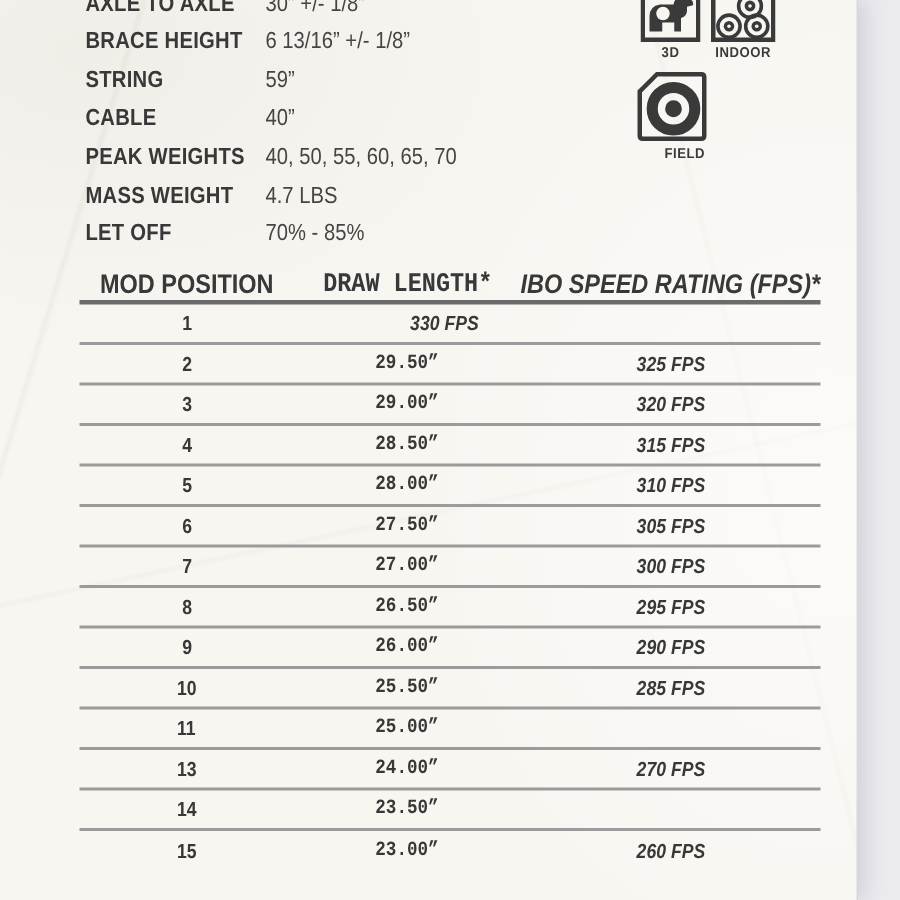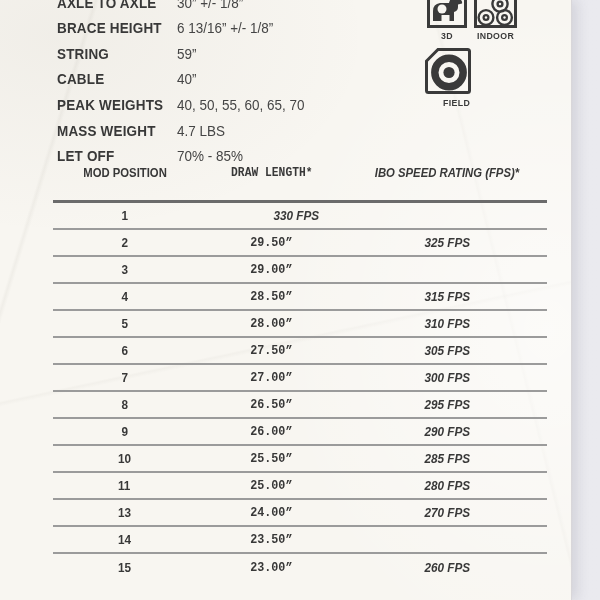--- a/index.html
+++ b/index.html
@@ -35,22 +35,22 @@
   .badge{position:absolute;text-align:center;}
   .badge svg{display:block;margin:0 auto;}
   .badge-label{font-weight:bold;font-size:9.5px;letter-spacing:0.4px;margin-top:2px;
     transform:scaleX(0.92);color:#3a3a3a;}
   #badge-3d{left:427px;top:-12px;width:40px;}
   #badge-indoor{left:474px;top:-15px;width:43px;}
   #badge-field{left:424px;top:47px;width:48px;text-align:right;}
 
   
   .spec-table{position:absolute;left:53px;top:165px;width:494px;font-weight:bold;}
-  .thead{display:flex;align-items:flex-start;height:35px;border-bottom:3px solid #6b6b6b;
-    font-size:13px;}
+  .thead{display:flex;align-items:flex-end;height:35px;border-bottom:3px solid #6b6b6b;
+    font-size:18px;}
   .trow{display:flex;align-items:center;height:25px;border-bottom:2px solid #9b9b9b;
     font-size:13.5px;}
   .trow:last-child{border-bottom:none;height:27px;}
   .col{display:flex;justify-content:center;}
   .c1{width:29%;}
   .c2{width:30.5%;font-family:Liberation Mono, monospace;}
   .c3{width:40.5%;font-style:italic;}
 </style>
 </head>
 <body>
@@ -155,20 +155,23 @@
             <span class="cond">325 FPS</span>
           </div>
       </div>
       <div class="trow">
         <div class="col c1">
             <span class="cond">3</span>
           </div>
         <div class="col c2">
             <span class="cond">29.00”</span>
           </div>
+        <div class="col c3">
+            <span class="cond">320 FPS</span>
+          </div>
       </div>
       <div class="trow">
         <div class="col c1">
             <span class="cond">4</span>
           </div>
         <div class="col c2">
             <span class="cond">28.50”</span>
           </div>
         <div class="col c3">
             <span class="cond">315 FPS</span>
@@ -239,23 +242,20 @@
         <div class="col c3">
             <span class="cond">285 FPS</span>
           </div>
       </div>
       <div class="trow">
         <div class="col c1">
             <span class="cond">11</span>
           </div>
         <div class="col c2">
             <span class="cond">25.00”</span>
-          </div>
-        <div class="col c3">
-            <span class="cond">280 FPS</span>
           </div>
       </div>
       <div class="trow">
         <div class="col c1">
             <span class="cond">13</span>
           </div>
         <div class="col c2">
             <span class="cond">24.00”</span>
           </div>
         <div class="col c3">

